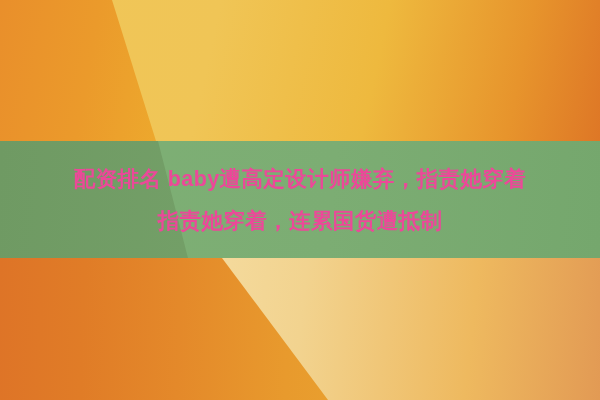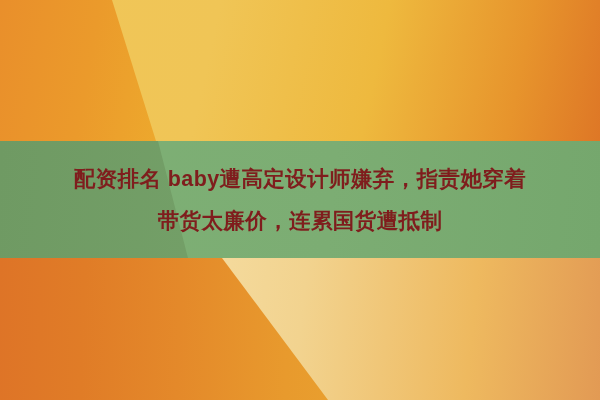--- a/index.html
+++ b/index.html
@@ -88,21 +88,21 @@
     clip-path: polygon(222px 0, 600px 0, 600px 142px, 328px 142px);
   }
 
   
   .headline {
     position: absolute;
     left: 0;
     top: 158px;
     width: 600px;
     text-align: center;
-    color: #7f1d1d;
+    color: #ec4899;
     font-size: 21.5px;
     font-weight: bold;
     line-height: 42px;
     letter-spacing: 0.4px;
     white-space: nowrap;
   }
   .headline-line {
     display: block;
   }
 </style>
@@ -118,16 +118,16 @@
   <div class="layer-green"></div>
 
   <div class="layer-green-light"></div>
 
   <div class="layer-bottom-orange"></div>
 
   <div class="layer-bottom-wedge"></div>
 
   <div class="headline">
     <span class="headline-line">配资排名 baby遭高定设计师嫌弃，指责她穿着</span>
-    <span class="headline-line">带货太廉价，连累国货遭抵制</span>
+    <span class="headline-line">指责她穿着，连累国货遭抵制</span>
   </div>
 
 </div>
 
 </body></html>

